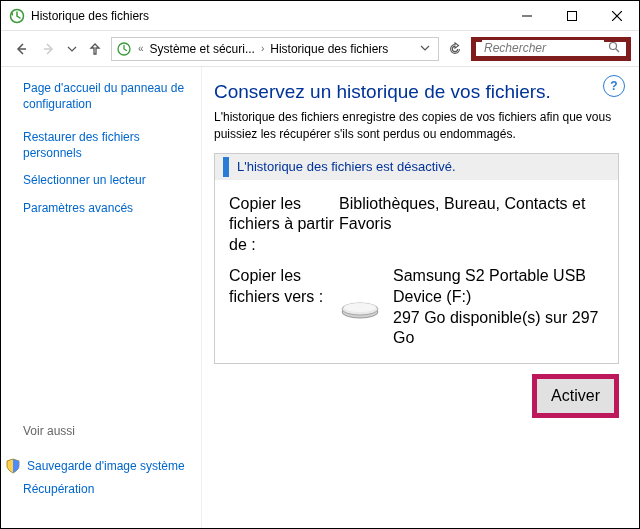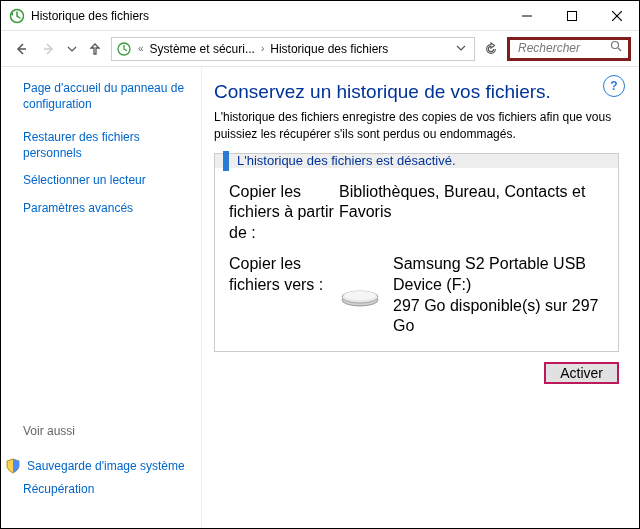--- a/index.html
+++ b/index.html
@@ -70,24 +70,24 @@
   .breadcrumb .sep { color:#666; font-size:10px; padding:0 2px;}
   .breadcrumb .crumb { white-space:nowrap; }
   .breadcrumb .dd { margin-left:auto; color:#555; font-size:10px; padding:0 4px;}
   .refresh-btn {
     width: 24px; height:24px;
     border:1px solid transparent;
     display:flex; align-items:center; justify-content:center;
     color:#333;
   }
   .searchbox {
-    width: 124px;
+    width: 160px;
     height: 24px;
-    border: 3px solid #7f1d1d;
-    display:flex; align-items:flex-start;
+    border: 5px solid #7f1d1d;
+    display:flex; align-items:flex-end;
     padding:0 6px;
   }
   .searchbox input {
     border:none; outline:none;
     width:100%;
     font-size:12px;
     color:#000;
     font-style: italic;
   }
   .searchbox input::placeholder { color:#777; font-style: italic;}
@@ -138,21 +138,21 @@
     line-height:1.4;
     margin-bottom:10px;
   }
   .panel {
     border:1px solid #ccc;
     min-height: 150px;
     padding-bottom: 14px;
     margin-bottom: 10px;
   }
   .statusbar {
-    height:14px;
+    height:26px;
     background:#eee;
     display:flex;
     align-items:center;
     padding-left:8px;
     gap:8px;
     margin-bottom: 14px;
   }
   .statusbar .bluebar { width:6px; height:20px; background:#2a7bd6; }
   .statusbar .statustext { color:#003399; font-size:13px; }
   .grid {
@@ -168,24 +168,24 @@
   .dest {
     display:flex;
     align-items:center;
     gap:12px;
   }
   .drive-icon { width:42px; height:28px; }
   .btn-row {
     display:flex; justify-content:flex-end;
   }
   .btn {
-    border: 2px solid #be185d;
+    border: 5px solid #be185d;
     background:#e1e1e1;
-    padding: 1px 14px;
-    font-size:14px;
+    padding: 8px 14px;
+    font-size:16px;
     font-family: inherit;
     cursor:pointer;
   }
   .helpbtn {
     position:absolute;
     top: 8px;
     right: 14px;
     width:22px; height:22px;
     border:1px solid #2a7bd6;
     border-radius:50%;

